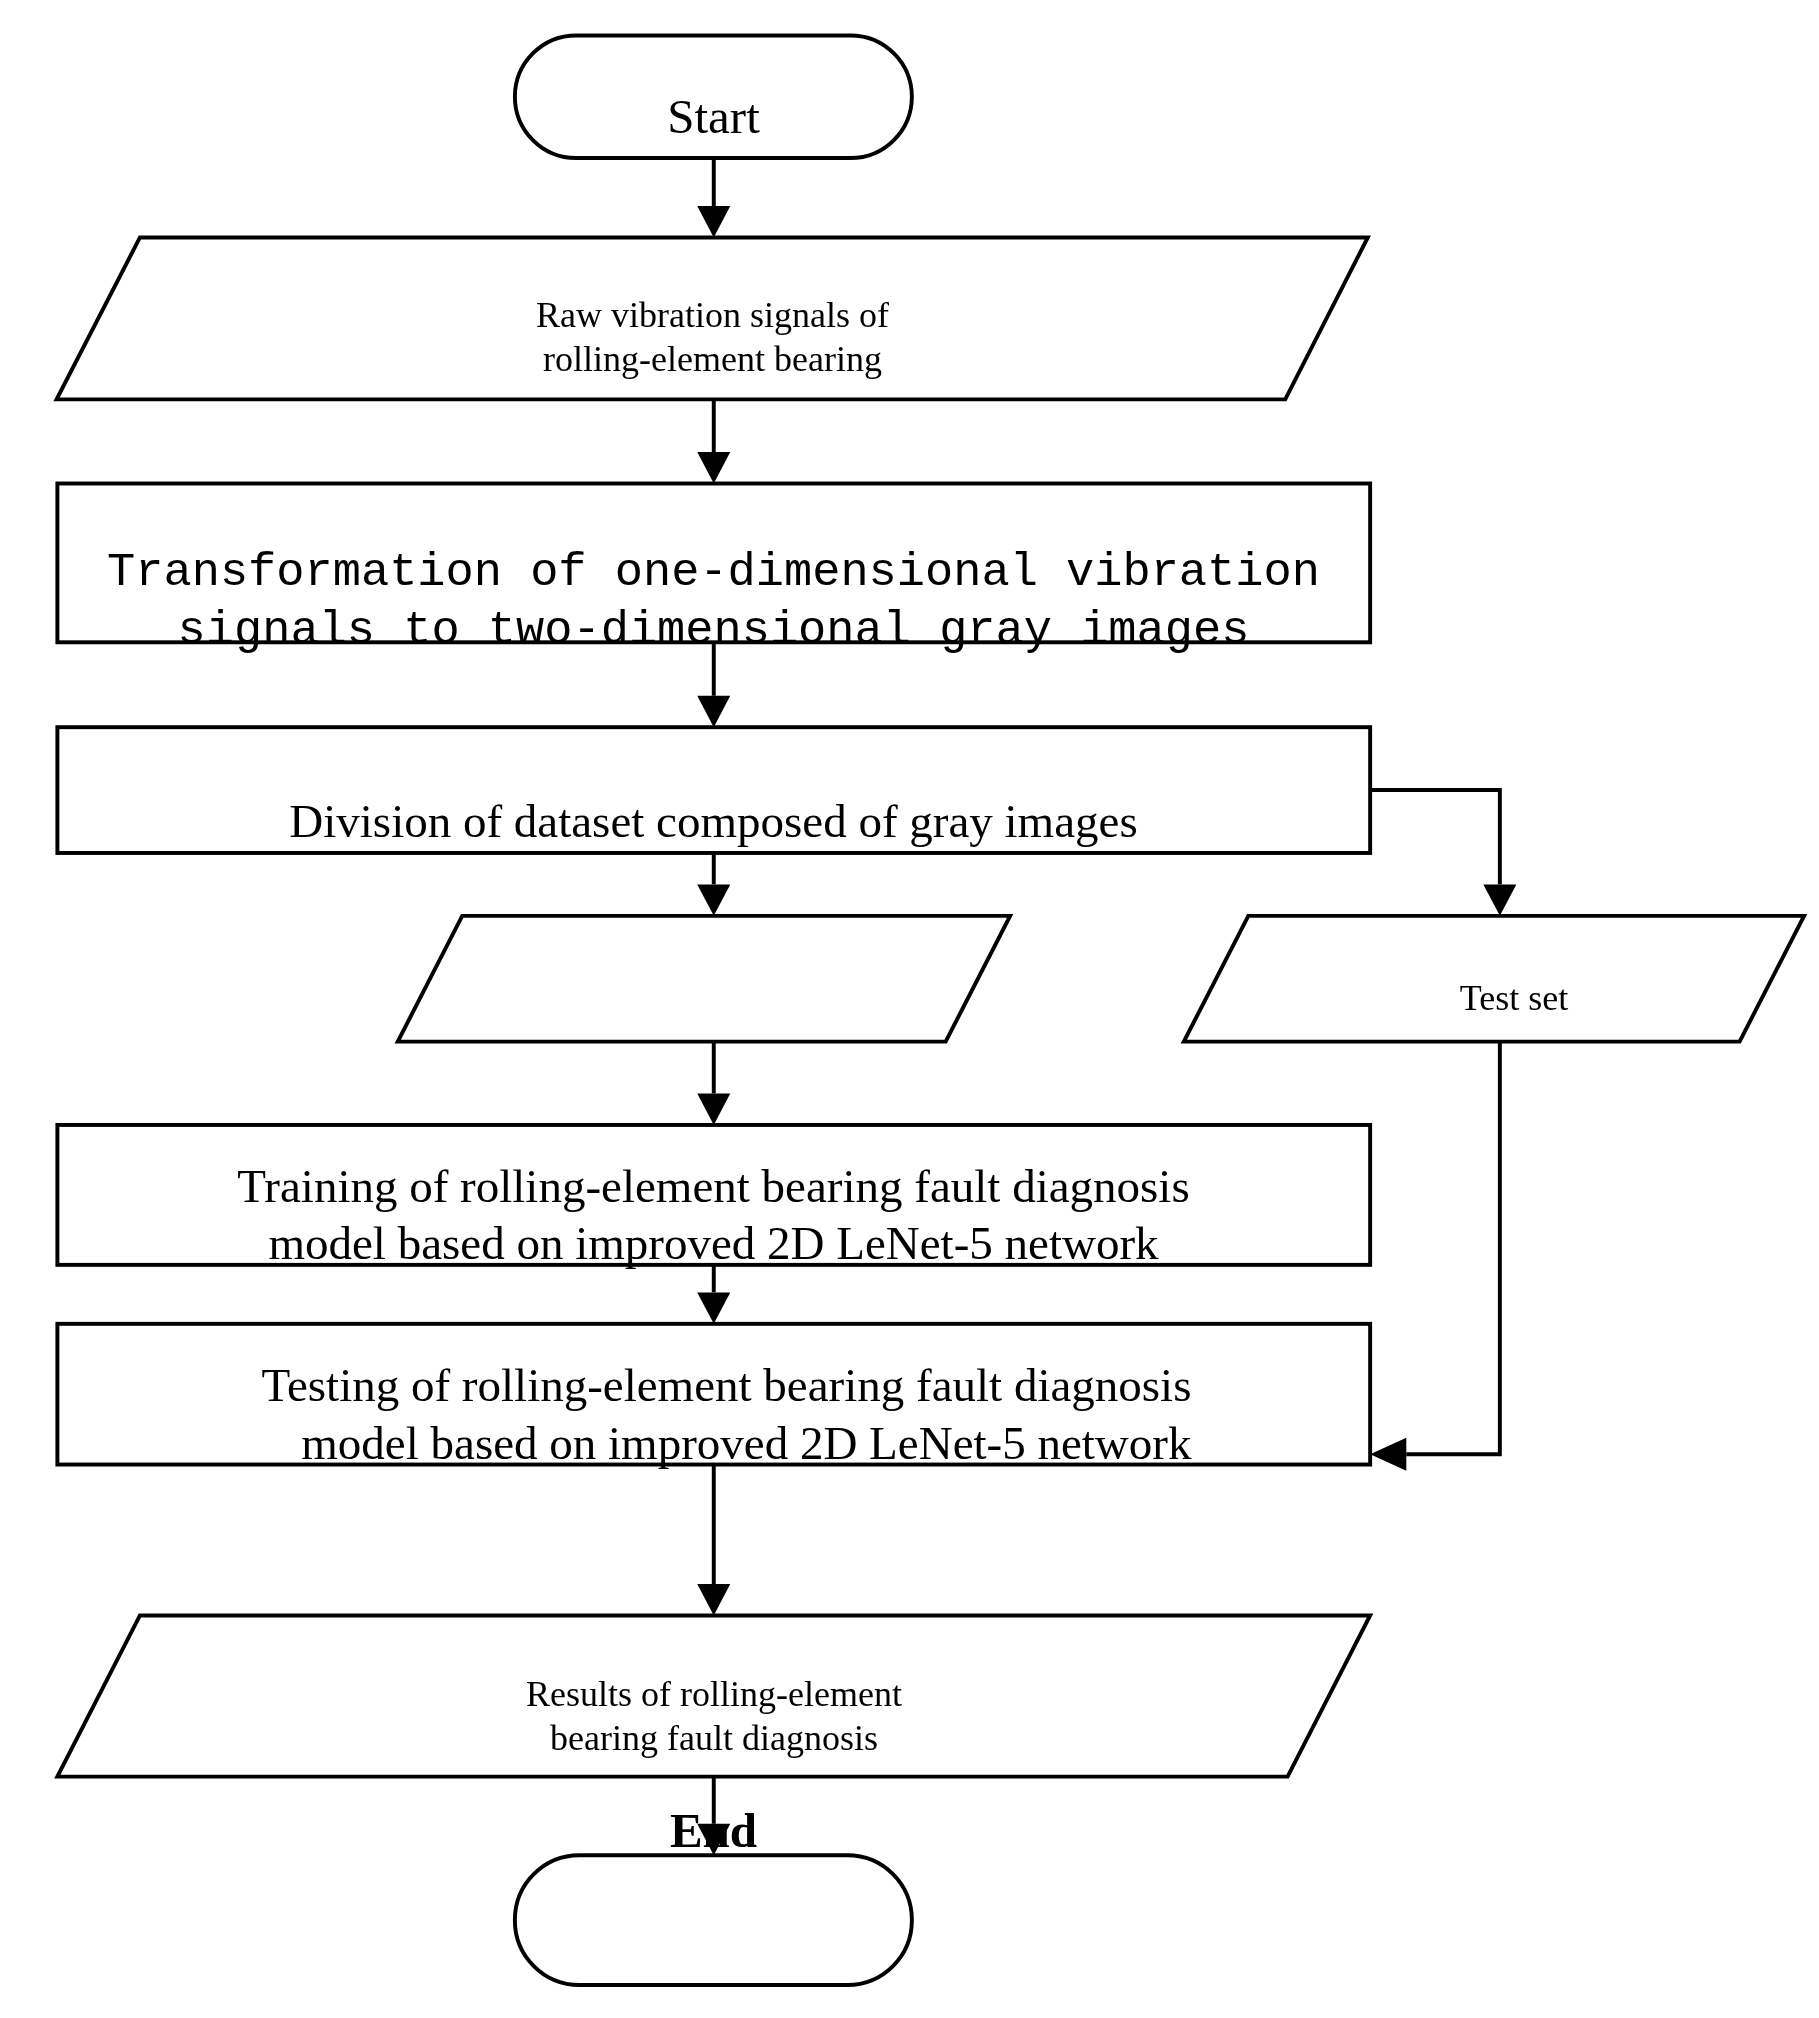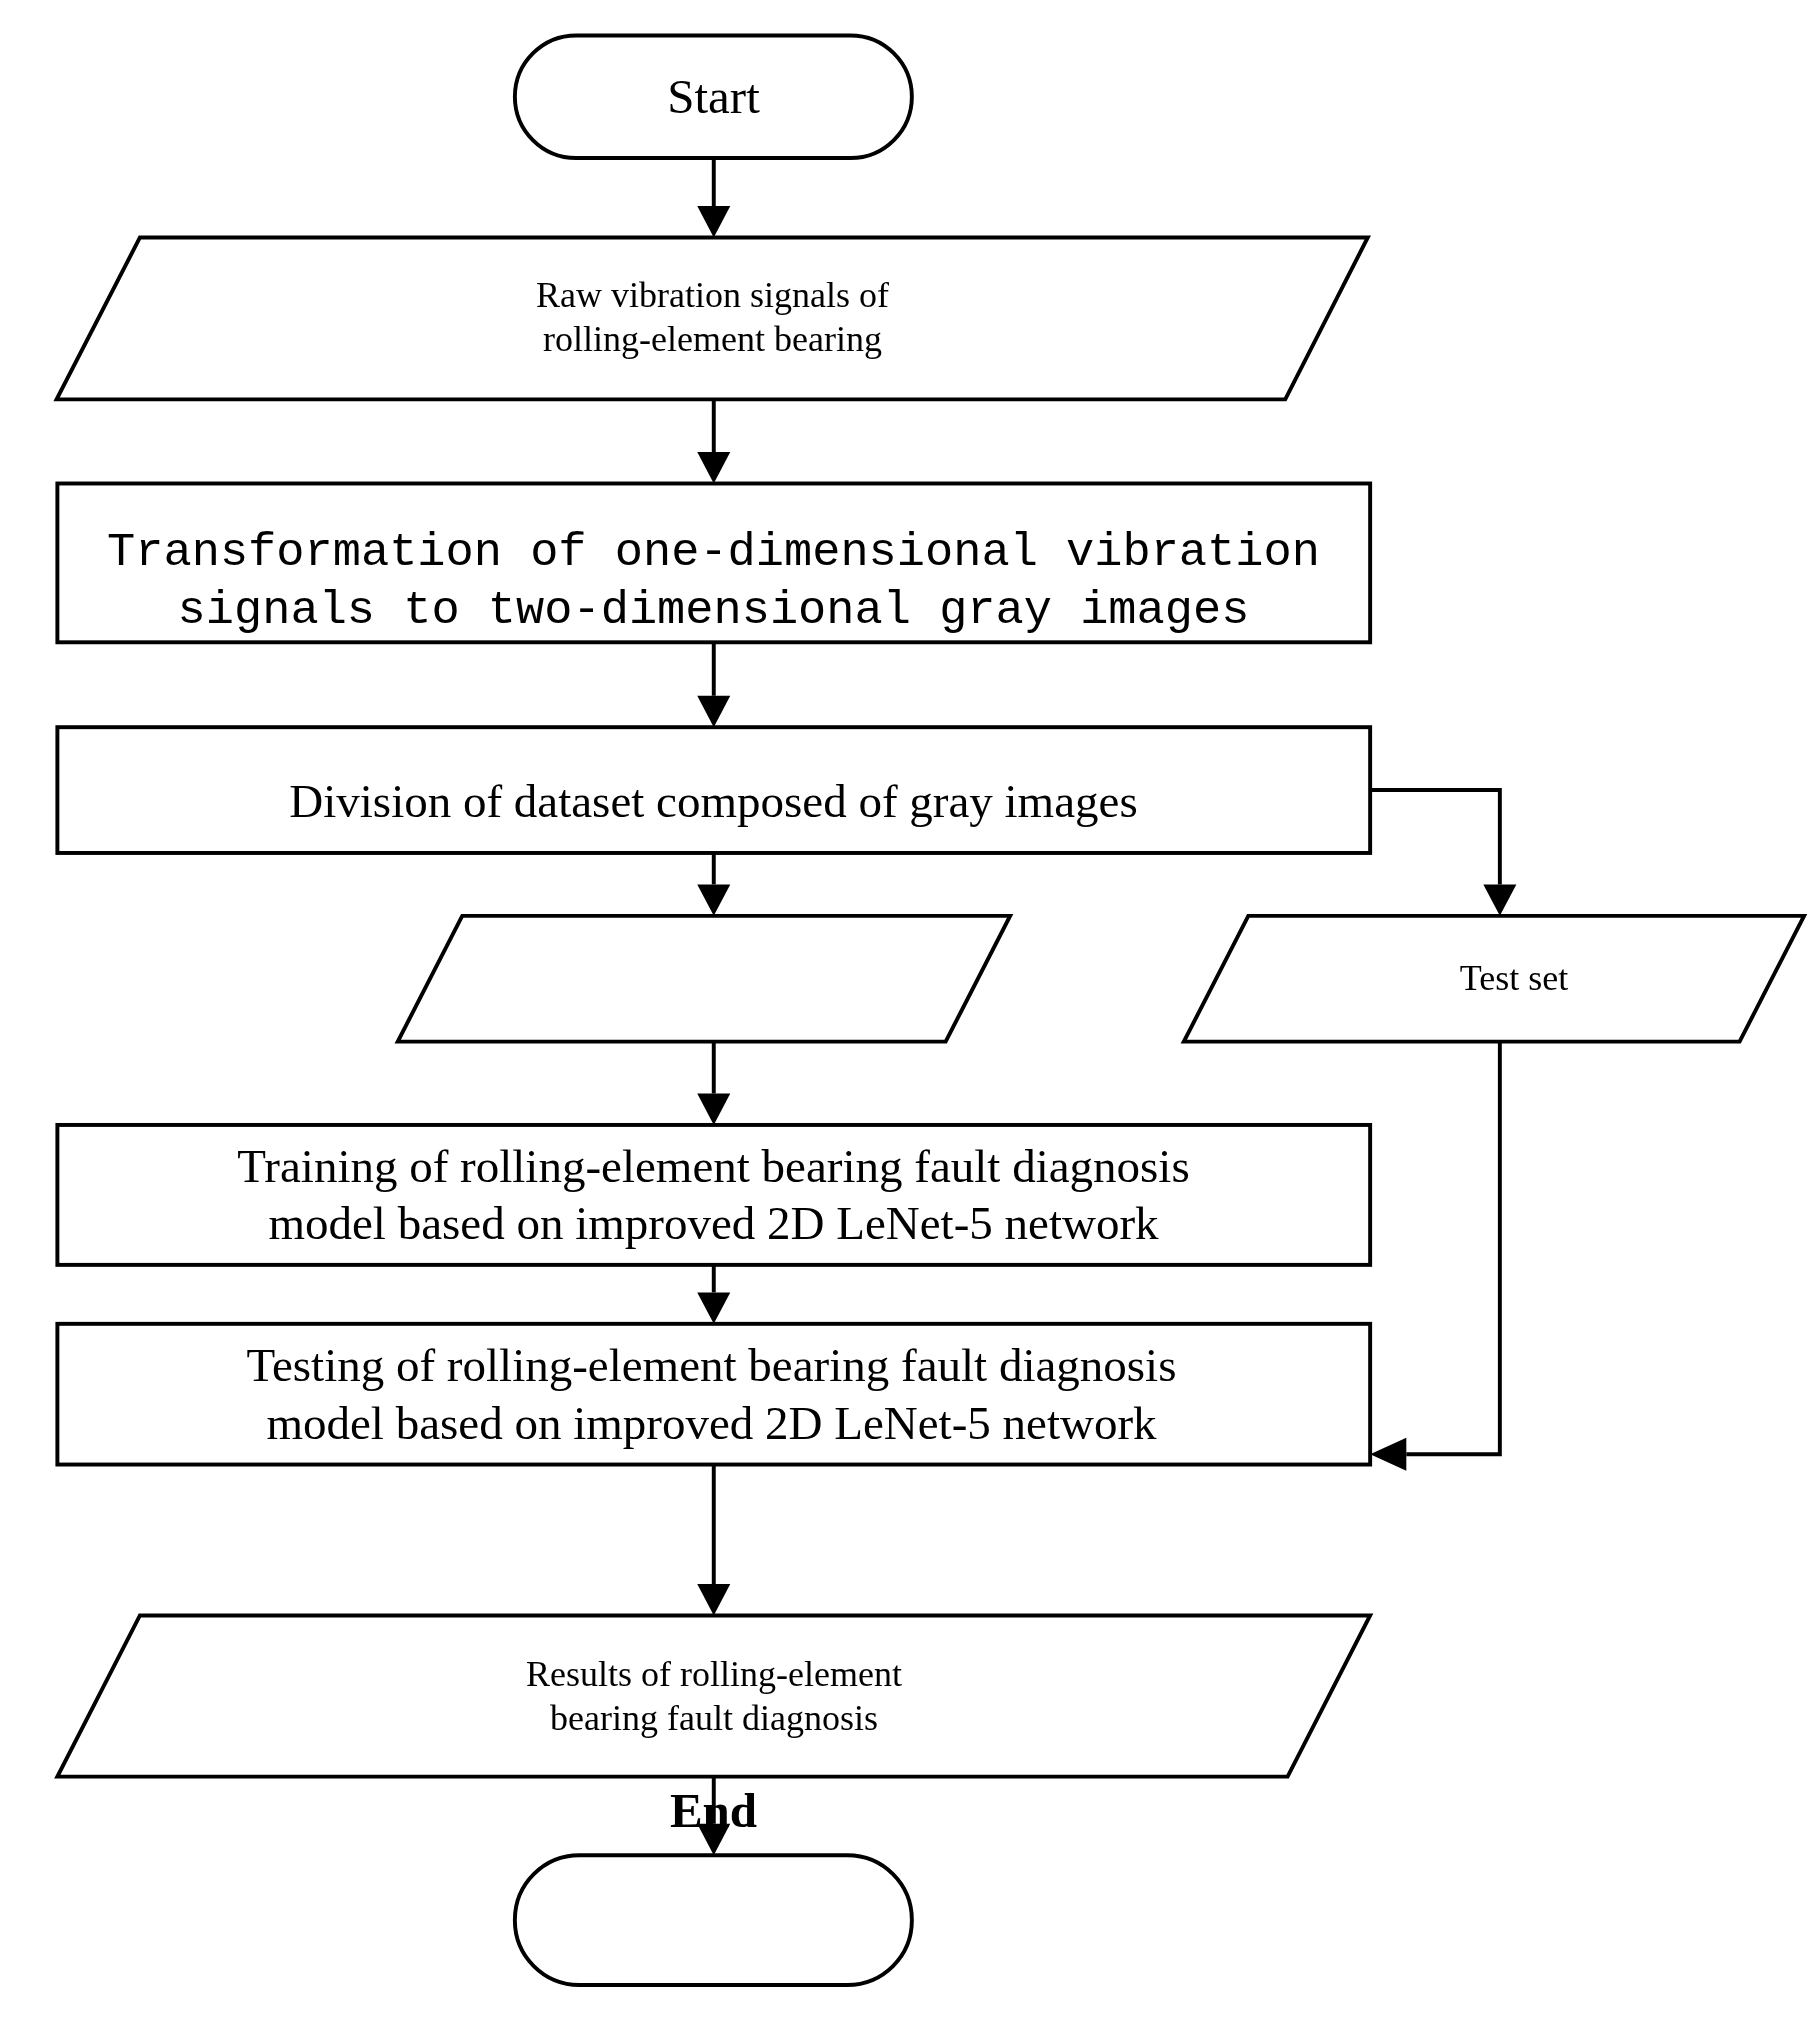--- a/index.html
+++ b/index.html
@@ -30,20 +30,21 @@
     display: flex;
     align-items: center;
     justify-content: center;
     text-align: center;
     color: #000000;
     font-family: "Liberation Serif", "DejaVu Serif", serif;
     font-weight: 400;
     line-height: 1.22;
     white-space: pre-line;
     pointer-events: none;
+    margin-top: 20px;
   }
   .lbl-terminal { font-size: 49px; }
   .lbl-process  { font-size: 47px; }
   .lbl-io       { font-size: 36px; }
 </style>
 </head>
 <body>
 
 <div id="canvas">
 
@@ -141,21 +142,21 @@
 signals to two-dimensional gray images</div>
 
   <div class="node-label lbl-process" style="left:57px; top:757px; width:1313px; height:90px;">Division of dataset composed of gray images</div>
 
 
   <div class="node-label lbl-io" style="left:1204px; top:916px; width:620px; height:126px;">Test set</div>
 
   <div class="node-label lbl-process" style="left:57px; top:1125px; width:1313px; height:140px;">Training of rolling-element bearing fault diagnosis
 model based on improved 2D LeNet-5 network</div>
 
-  <div class="node-label lbl-process" style="left:55px; top:1324px; width:1313px; height:141px;">Testing of rolling-element bearing fault diagnosis
+  <div class="node-label lbl-process" style="left:70px; top:1324px; width:1313px; height:141px;text-align:right;">Testing of rolling-element bearing fault diagnosis
 model based on improved 2D LeNet-5 network</div>
 
   <div class="node-label lbl-io" style="left:140px; top:1616px; width:1148px; height:161px;">Results of rolling-element
 bearing fault diagnosis</div>
 
   <div class="node-label lbl-terminal" style="left:515px; top:1746px; width:397px; height:130px;font-weight:bold;">End</div>
 
 </div>
 
 

